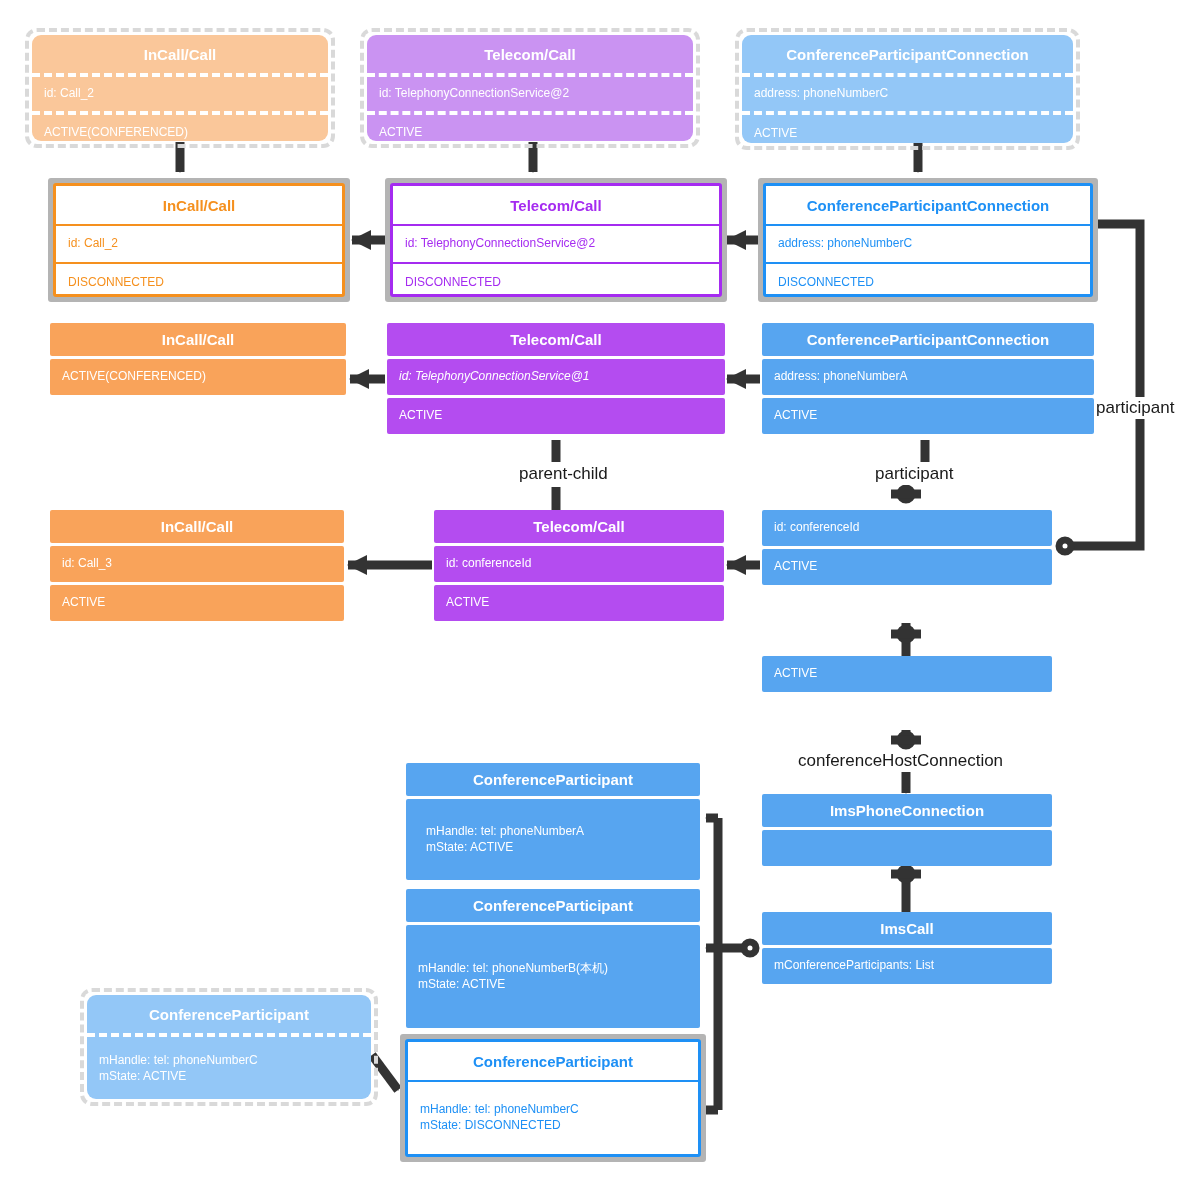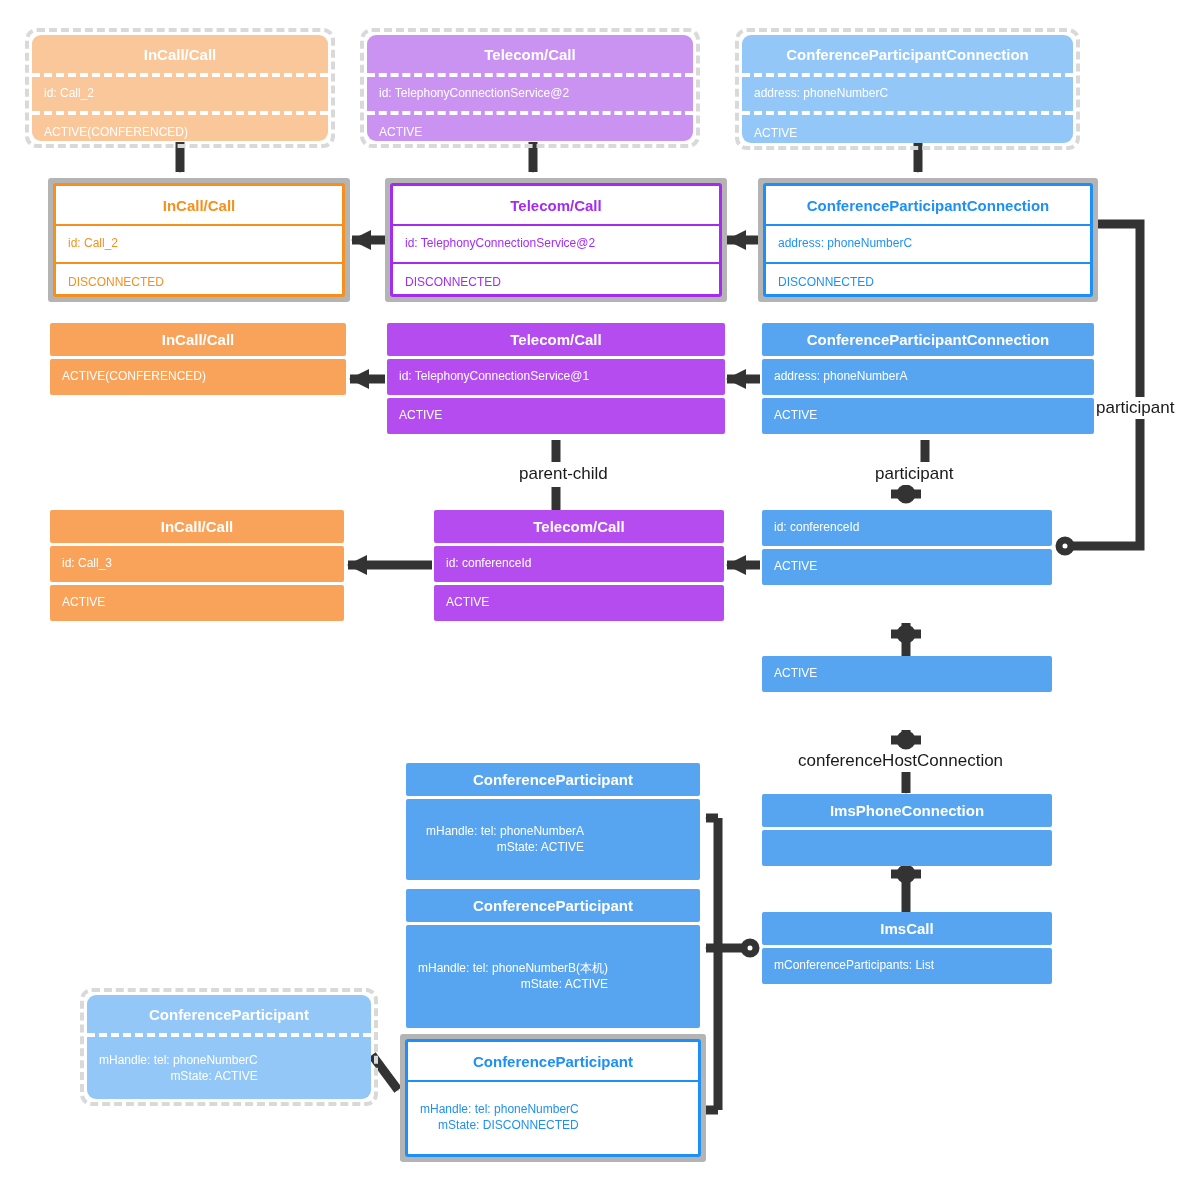--- a/index.html
+++ b/index.html
@@ -3,21 +3,21 @@
 <meta charset="utf-8">
 <style>
   html,body{margin:0;padding:0;background:#ffffff;}
   body{width:1200px;height:1189px;position:relative;overflow:hidden;
        font-family:"Liberation Sans","DejaVu Sans",sans-serif;}
   #canvas{position:absolute;left:0;top:0;width:1200px;height:1189px;}
   svg.edges{position:absolute;left:0;top:0;width:1200px;height:1189px;pointer-events:none;}
 
   
   .node{position:absolute;box-sizing:border-box;}
-  .node .row{box-sizing:border-box;display:flex;align-items:center;text-align:right;}
+  .node .row{box-sizing:border-box;display:flex;align-items:center;}
   .node .row.title{justify-content:center;font-weight:bold;}
   .node .row.attr{justify-content:flex-start;padding-left:12px;}
   .node .row.title{font-size:15px;}
   .node .row.attr{font-size:12px;white-space:pre-line;line-height:1.3;}
 
   
   .solid{padding:0;border-radius:2px;}
   .solid .stack{display:flex;flex-direction:column;gap:3px;height:100%;}
   .solid .row{color:#ffffff;border-radius:2px;flex:0 0 auto;}
   .solid .row.title{height:33px;}
@@ -182,21 +182,21 @@
   <div class="node solid c-orange" style="left:50px;top:323px;width:296px;height:115px;">
     <div class="stack">
       <div class="row title">InCall/Call</div>
       <div class="row attr" style="height:36px;">ACTIVE(CONFERENCED)</div>
     </div>
   </div>
 
   <div class="node solid c-purple" style="left:387px;top:323px;width:338px;height:115px;">
     <div class="stack">
       <div class="row title">Telecom/Call</div>
-      <div class="row attr" style="height:36px;">id: TelephonyConnectionService@1</div>
+      <div class="row attr" style="height:36px;font-style:italic;">id: TelephonyConnectionService@1</div>
       <div class="row attr" style="height:36px;">ACTIVE</div>
     </div>
   </div>
 
   <div class="node solid c-blue" style="left:762px;top:323px;width:332px;height:115px;">
     <div class="stack">
       <div class="row title">ConferenceParticipantConnection</div>
       <div class="row attr" style="height:36px;">address: phoneNumberA</div>
       <div class="row attr" style="height:36px;">ACTIVE</div>
     </div>

